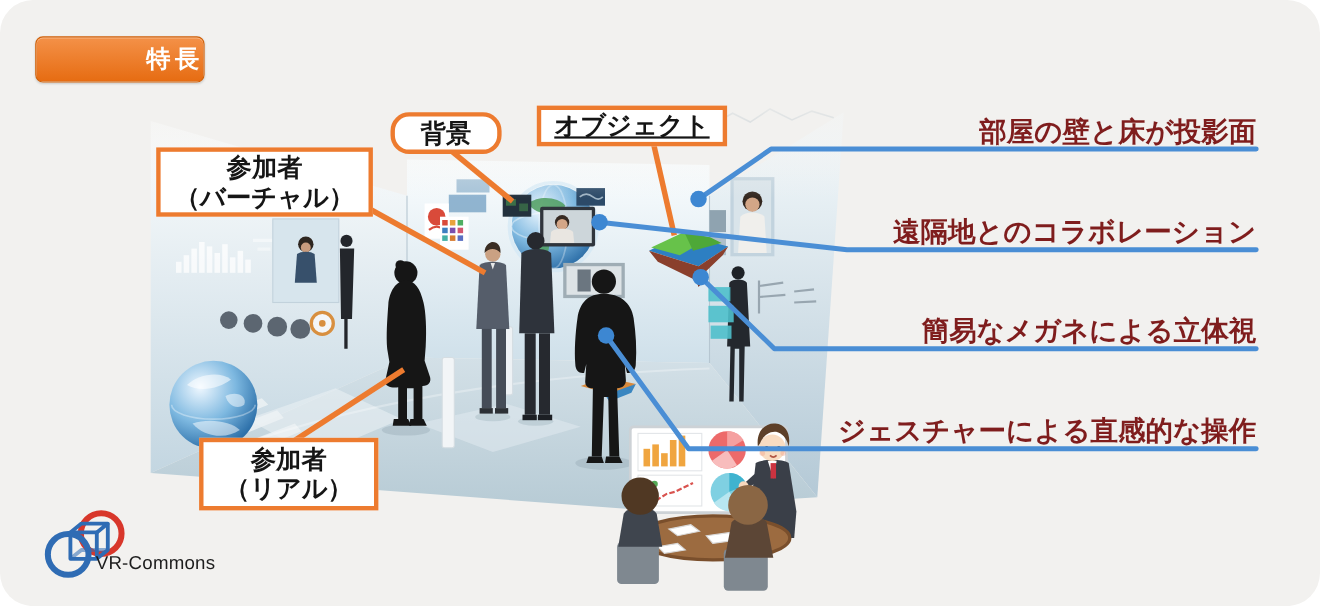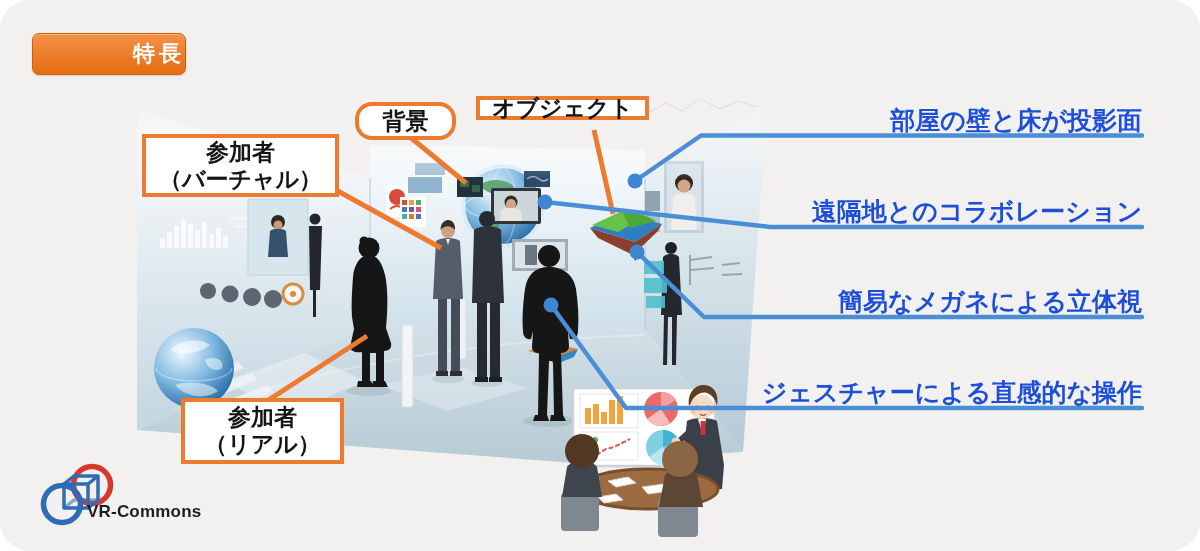--- a/index.html
+++ b/index.html
@@ -12,29 +12,29 @@
   .badge{position:absolute;left:32px;top:33px;width:152px;height:40px;z-index:10;
          display:flex;align-items:center;justify-content:flex-end;
          background:linear-gradient(#f49148,#e66c12);border:1px solid #cf5f07;
          border-radius:7px;box-shadow:inset 0 1px 0 rgba(255,255,255,.35),0 1px 2px rgba(0,0,0,.15);
          color:#fff;font-size:22px;font-weight:700;letter-spacing:4px;}
   .callout{position:absolute;z-index:10;background:#fff;border:4px solid #ED7B2F;
            display:flex;flex-direction:column;align-items:center;justify-content:center;
            font-weight:700;color:#151515;text-align:center;box-sizing:border-box;
            font-size:23px;line-height:27px;white-space:nowrap;}
   .co-bg{left:355px;top:102px;width:101px;height:38px;border-radius:17px;}
-  .co-obj{left:476px;top:96px;width:173px;height:24px;}
+  .co-obj{left:488px;top:96px;width:173px;height:37px;text-decoration:underline;}
   .co-virt{left:142px;top:134px;width:197px;height:63px;}
   .co-real{left:181px;top:398px;width:163px;height:66px;}
   .feature{position:absolute;right:58px;z-index:10;font-size:25px;font-weight:700;
-           line-height:30px;color:#1d4ed8;white-space:nowrap;}
+           line-height:30px;color:#7f1d1d;white-space:nowrap;}
   .f1{top:105px;} .f2{top:196px;} .f3{top:286px;} .f4{top:377px;}
   .logo{position:absolute;left:36px;top:462px;width:230px;height:70px;z-index:10;}
   .logo svg{position:absolute;left:0;top:0;}
-  .logo .logo-text{position:absolute;left:51px;top:40px;font-size:17px;font-weight:700;
+  .logo .logo-text{position:absolute;left:51px;top:40px;font-size:17px;font-weight:400;
                    color:#1d1d1d;letter-spacing:.2px;}
 </style>
 </head>
 <body>
 
 <div class="canvas">
   <div class="card"></div>
 
   <svg class="scene" width="640" height="466" viewBox="0 0 640 466">
     <defs>

